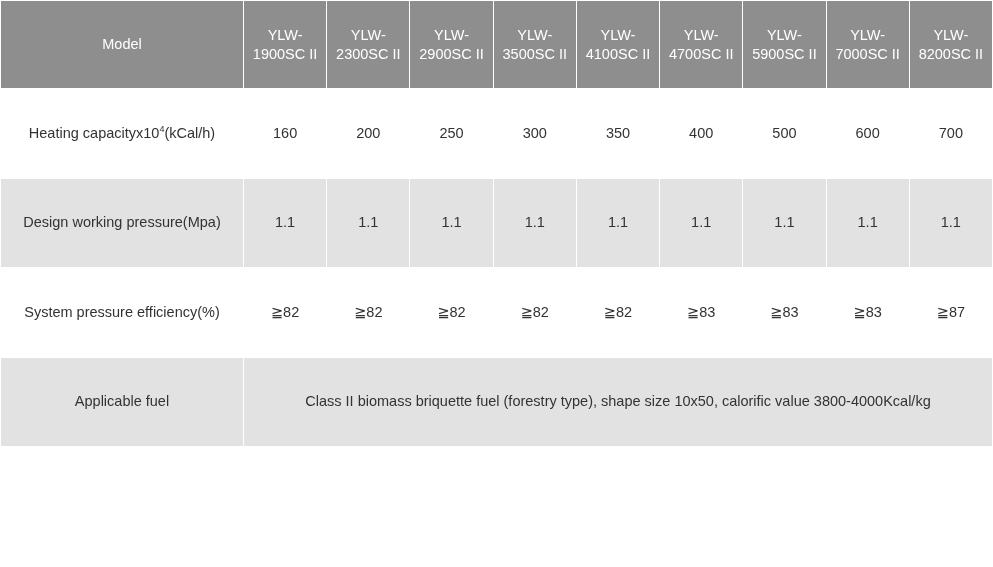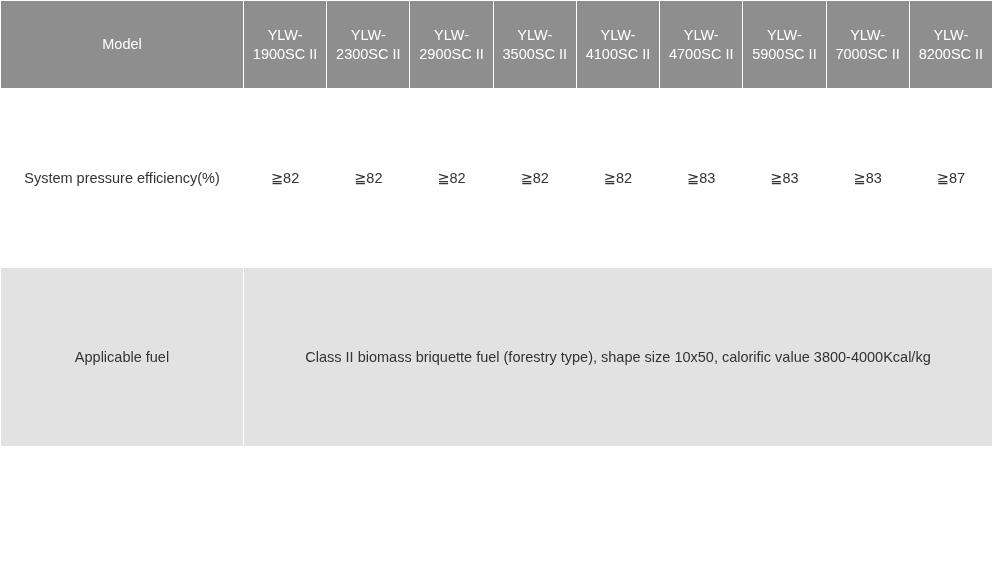--- a/index.html
+++ b/index.html
@@ -80,20 +80,44 @@
       <th>YLW-3500SC II</th>
       <th>YLW-4100SC II</th>
       <th>YLW-4700SC II</th>
       <th>YLW-5900SC II</th>
       <th>YLW-7000SC II</th>
       <th>YLW-8200SC II</th>
     </tr>
   </thead>
   <tbody id="table-body">
       <tr class="odd">
+        <td class="label-cell">Heating capacityx10<sup>4</sup>(kCal/h)</td>
+        <td>160</td>
+        <td>200</td>
+        <td>250</td>
+        <td>300</td>
+        <td>350</td>
+        <td>400</td>
+        <td>500</td>
+        <td>600</td>
+        <td>700</td>
+      </tr>
+      <tr class="even">
+        <td class="label-cell">Design working pressure(Mpa)</td>
+        <td>1.1</td>
+        <td>1.1</td>
+        <td>1.1</td>
+        <td>1.1</td>
+        <td>1.1</td>
+        <td>1.1</td>
+        <td>1.1</td>
+        <td>1.1</td>
+        <td>1.1</td>
+      </tr>
+      <tr class="odd">
         <td class="label-cell">System pressure efficiency(%)</td>
         <td>≧82</td>
         <td>≧82</td>
         <td>≧82</td>
         <td>≧82</td>
         <td>≧82</td>
         <td>≧83</td>
         <td>≧83</td>
         <td>≧83</td>
         <td>≧87</td>

